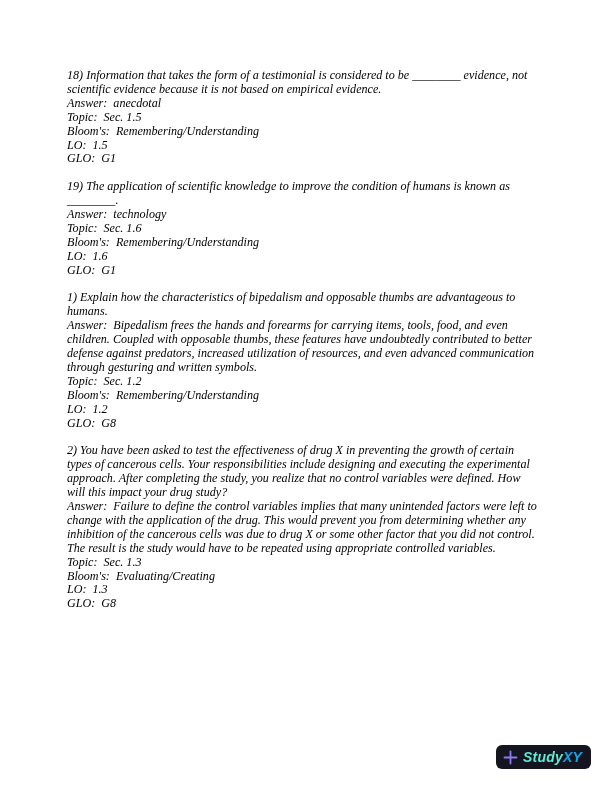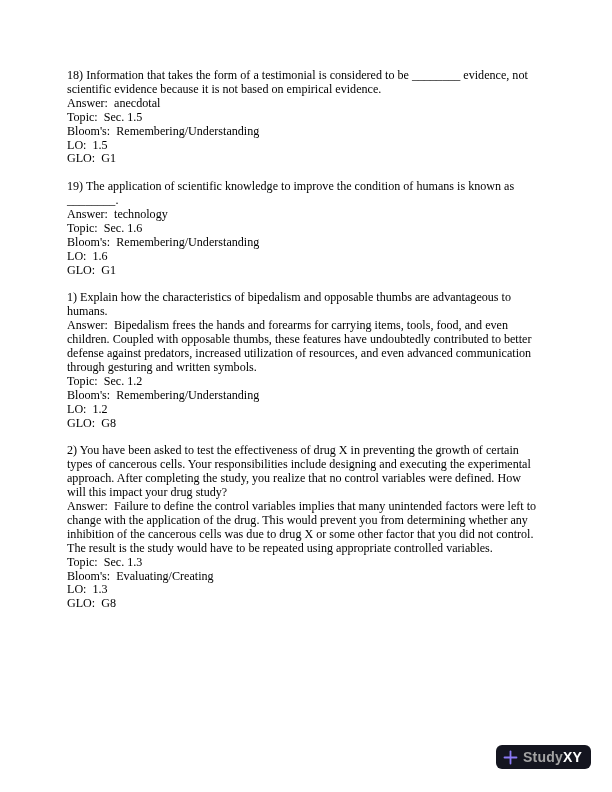--- a/index.html
+++ b/index.html
@@ -8,20 +8,21 @@
     background: #ffffff;
   }
   .sheet {
     position: relative;
     width: 612px;
     height: 792px;
     background: #ffffff;
     overflow: hidden;
     font-family: "Liberation Serif", serif;
     color: #000000;
+    font-style: italic;
   }
   .content {
     position: absolute;
     left: 67px;
     top: 69px;
     right: 20px;
     font-size: 12.1px;
     line-height: 13.9px;
   }
   .block {
@@ -56,22 +57,22 @@
     display: block;
   }
   .logo .brand {
     font-family: "Liberation Sans", sans-serif;
     font-size: 14px;
     font-weight: 700;
     letter-spacing: 0.2px;
     line-height: 1;
     white-space: nowrap;
   }
-  .logo .brand .primary { color: #a3a3a3; }
-  .logo .brand .xy { color: #ffffff; }
+  .logo .brand .primary { color: #5eead4; }
+  .logo .brand .xy { color: #0ea5e9; }
 </style>
 </head>
 <body>
 
 <div class="sheet">
 
   <div class="content">
     <p class="block">18) Information that takes the form of a testimonial is considered to be ________ evidence, not
 scientific evidence because it is not based on empirical evidence.
 Answer:  anecdotal

